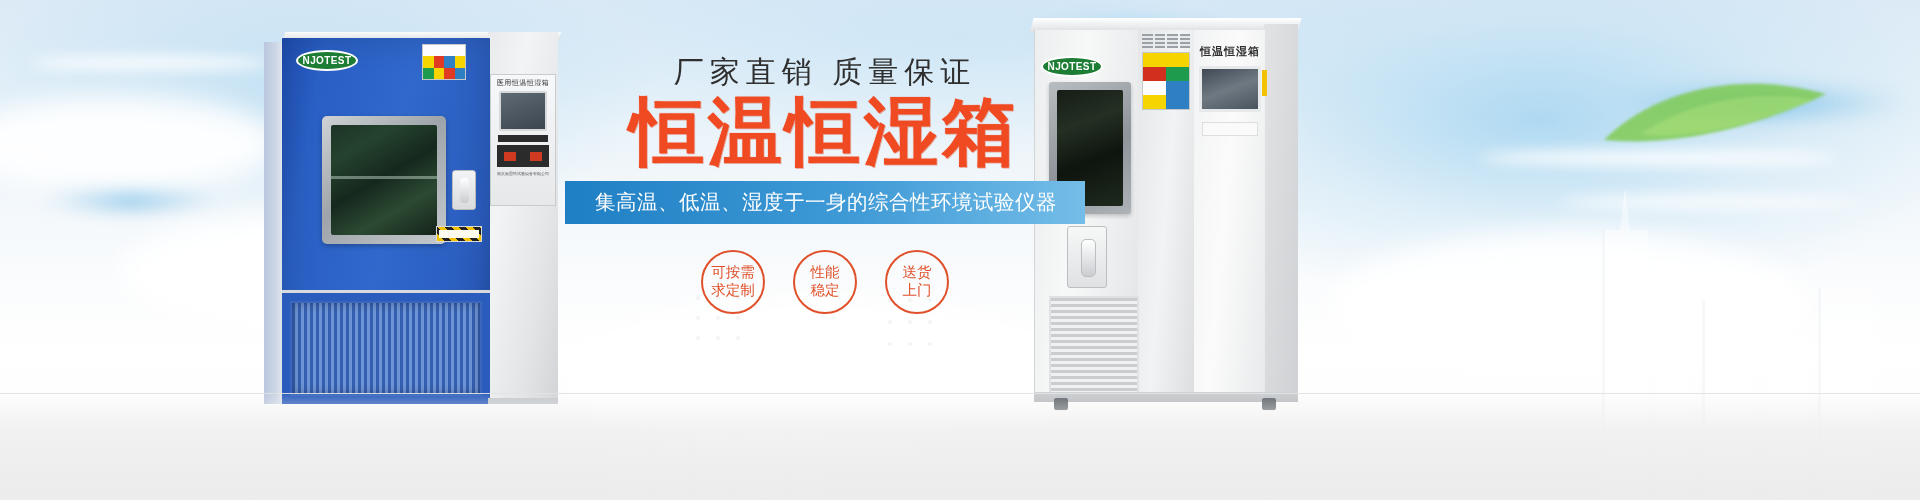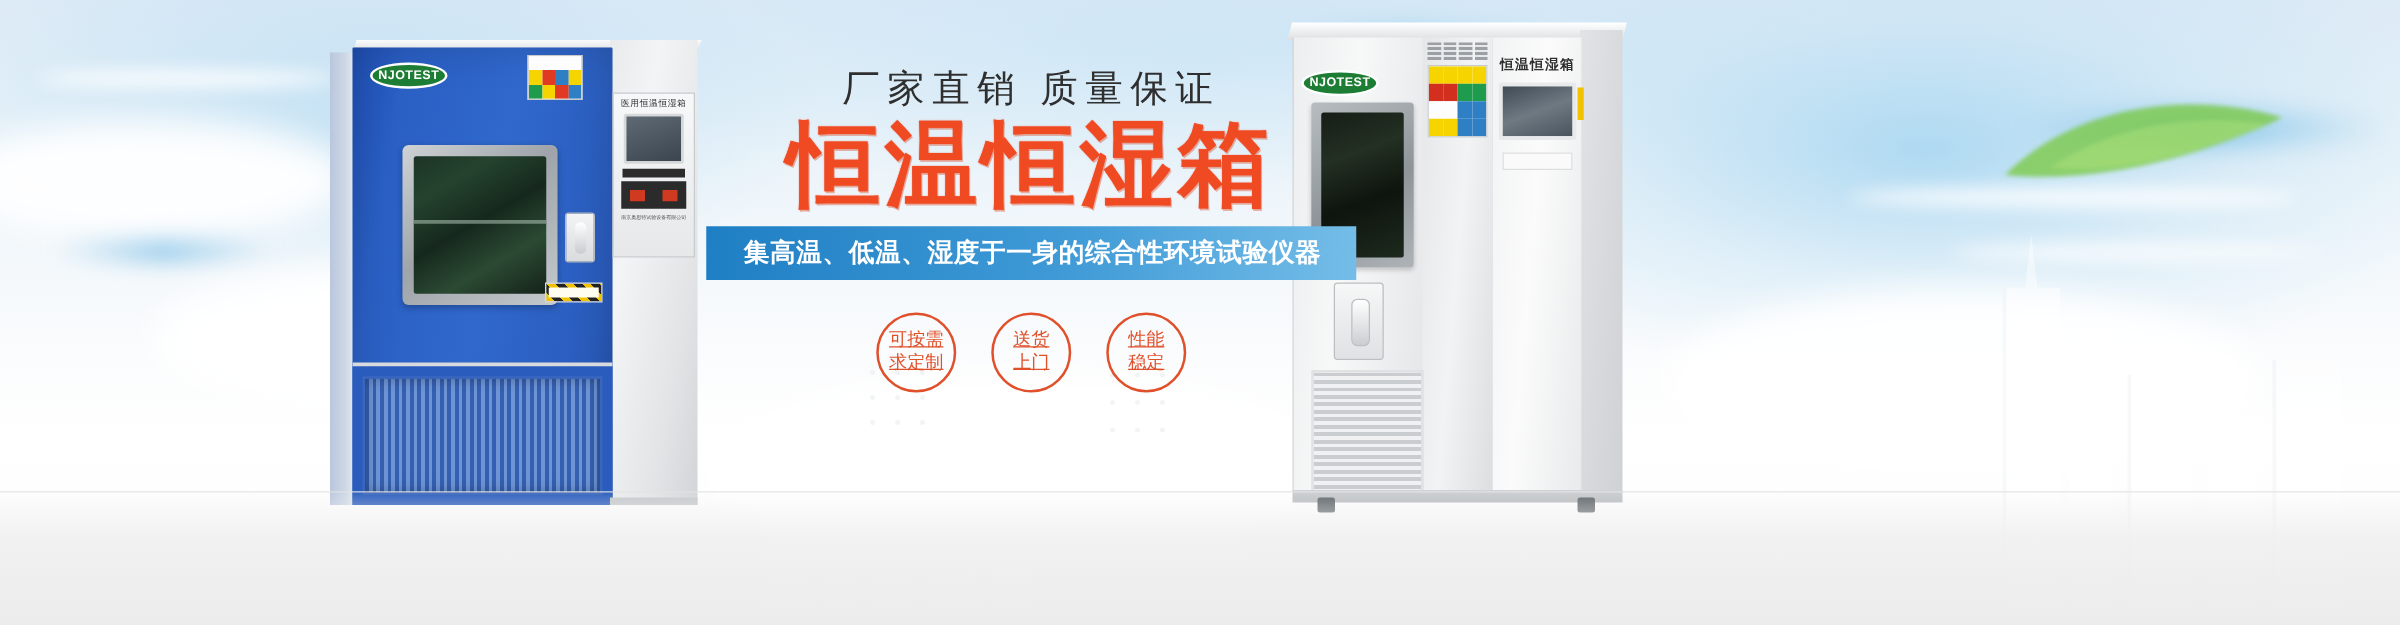--- a/index.html
+++ b/index.html
@@ -275,34 +275,32 @@
     text-shadow: 0 0 1px #f04a23, 1px 1px 0 rgba(210,60,20,.35);
   }
   .subtitle-bar {
     margin-top: 10px;
     background: linear-gradient(90deg,#1f7fc4 0%, #3f9ad6 55%, #74bde8 100%);
     color: #ffffff;
     font-size: 20.5px; letter-spacing: .5px;
     padding: 7px 10px 8px 12px;
     text-align: center;
     white-space: nowrap;
-    font-weight: bold;
   }
   .badges {
     margin-top: 26px;
     display: flex; justify-content: center; gap: 28px;
   }
   .badge {
     width: 64px; height: 64px; border-radius: 50%;
     border: 2px solid #e0502a;
     color: #e0502a; font-size: 14.5px; line-height: 1.22;
     display: flex; flex-direction: column;
     align-items: center; justify-content: center;
     background: transparent;
-    text-decoration: underline;
   }
   .badge span { display: block; white-space: nowrap; }
   .cta-wrap { margin-top: 32px; display: flex; justify-content: center; }
   .cta {
     background: linear-gradient(180deg,#f8552a,#ef4419);
     color: #ffffff; font-size: 19px; letter-spacing: 1px;
     padding: 9px 30px 10px; border-radius: 22px; border: none;
     cursor: pointer; white-space: nowrap;
     box-shadow: 0 2px 5px rgba(230,70,25,.30);
   }
@@ -489,27 +487,27 @@
     <div class="headline">恒温恒湿箱</div>
 
     <div class="subtitle-bar">集高温、低温、湿度于一身的综合性环境试验仪器</div>
 
     <div class="badges">
       <div class="badge">
         <span>可按需</span>
         <span>求定制</span>
       </div>
       <div class="badge">
+        <span>性能</span>
+        <span>稳定</span>
+      </div>
+      <div class="badge">
         <span>送货</span>
         <span>上门</span>
       </div>
-      <div class="badge">
-        <span>性能</span>
-        <span>稳定</span>
-      </div>
     </div>
 
   </div>
 
   <div class="floor-line"></div>
   <div class="floor-band"></div>
 
 </div>
 
 </body></html>

